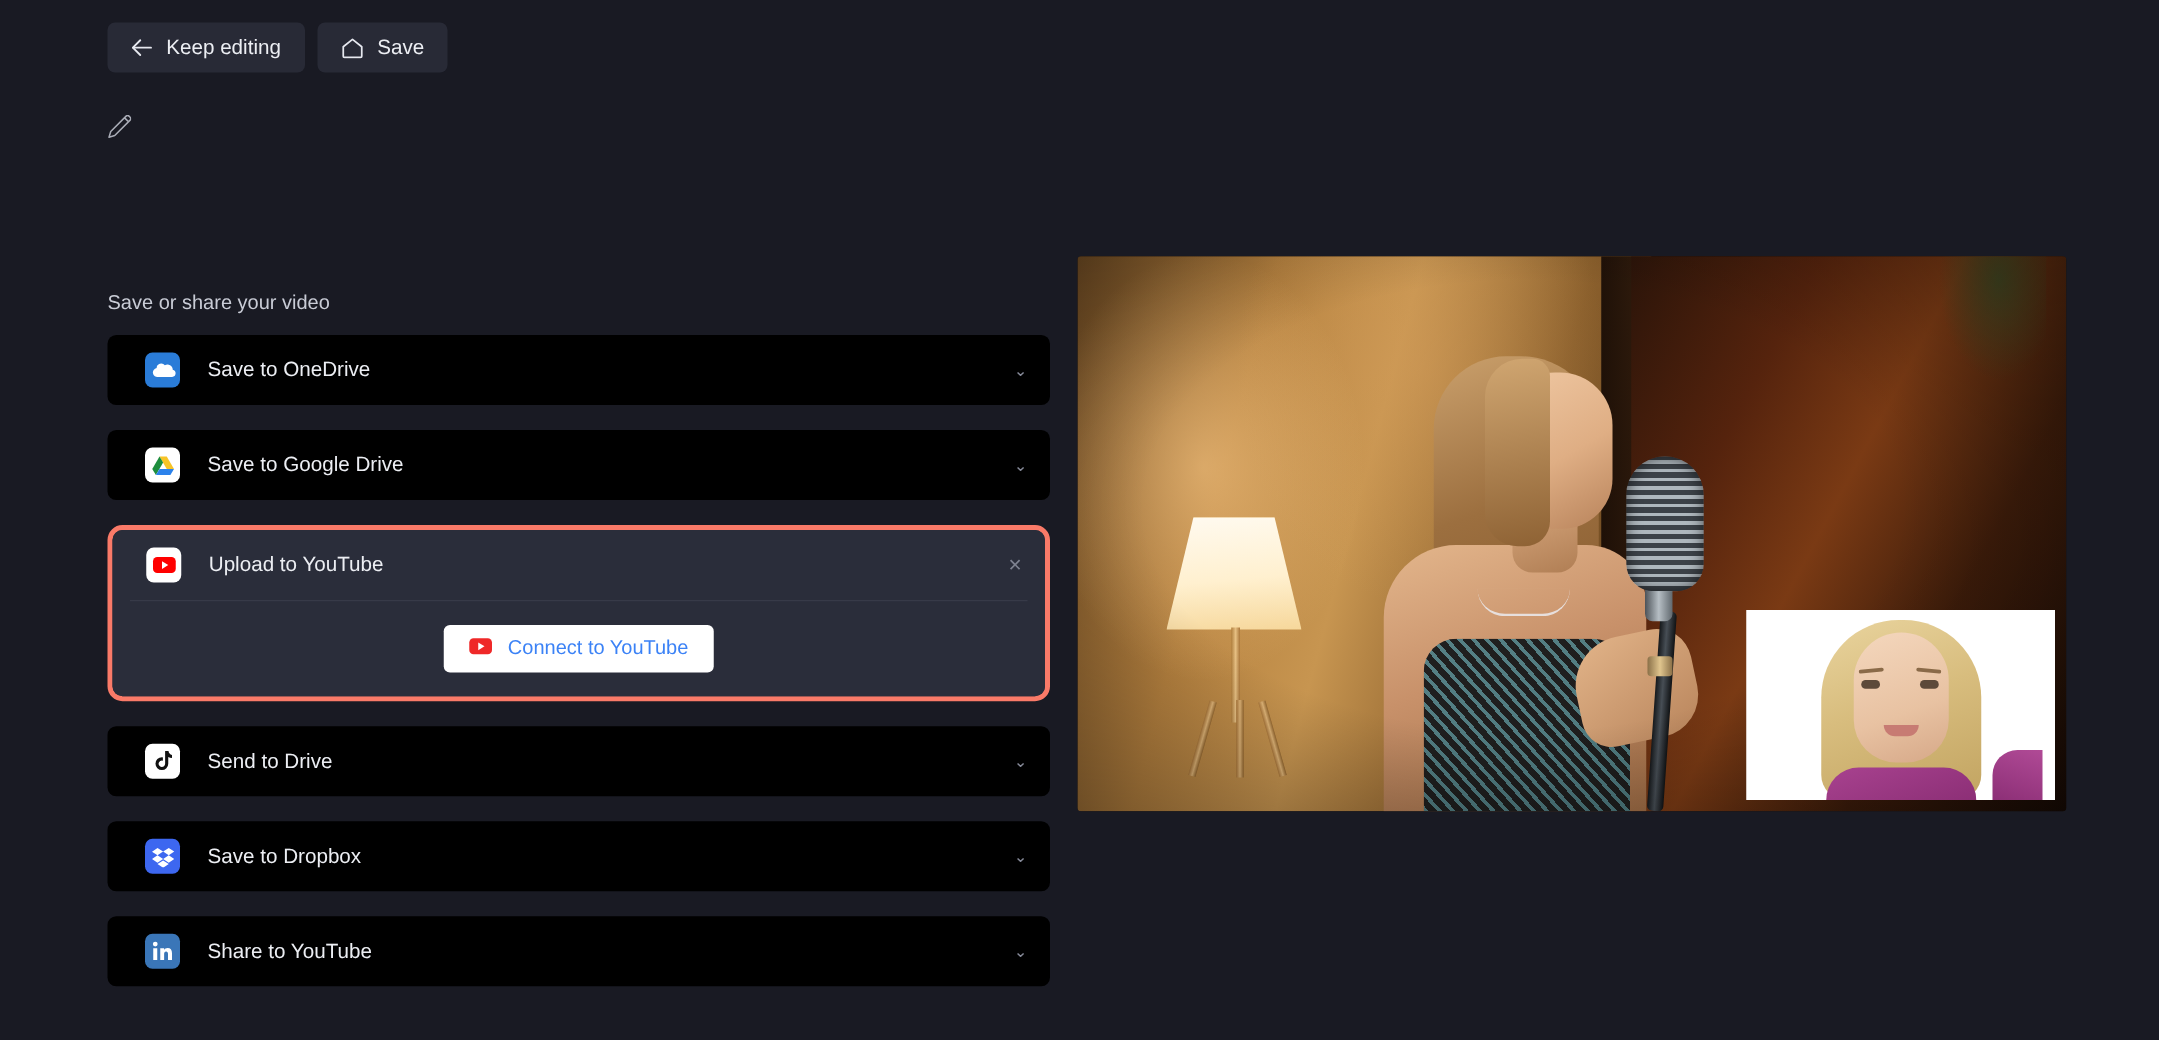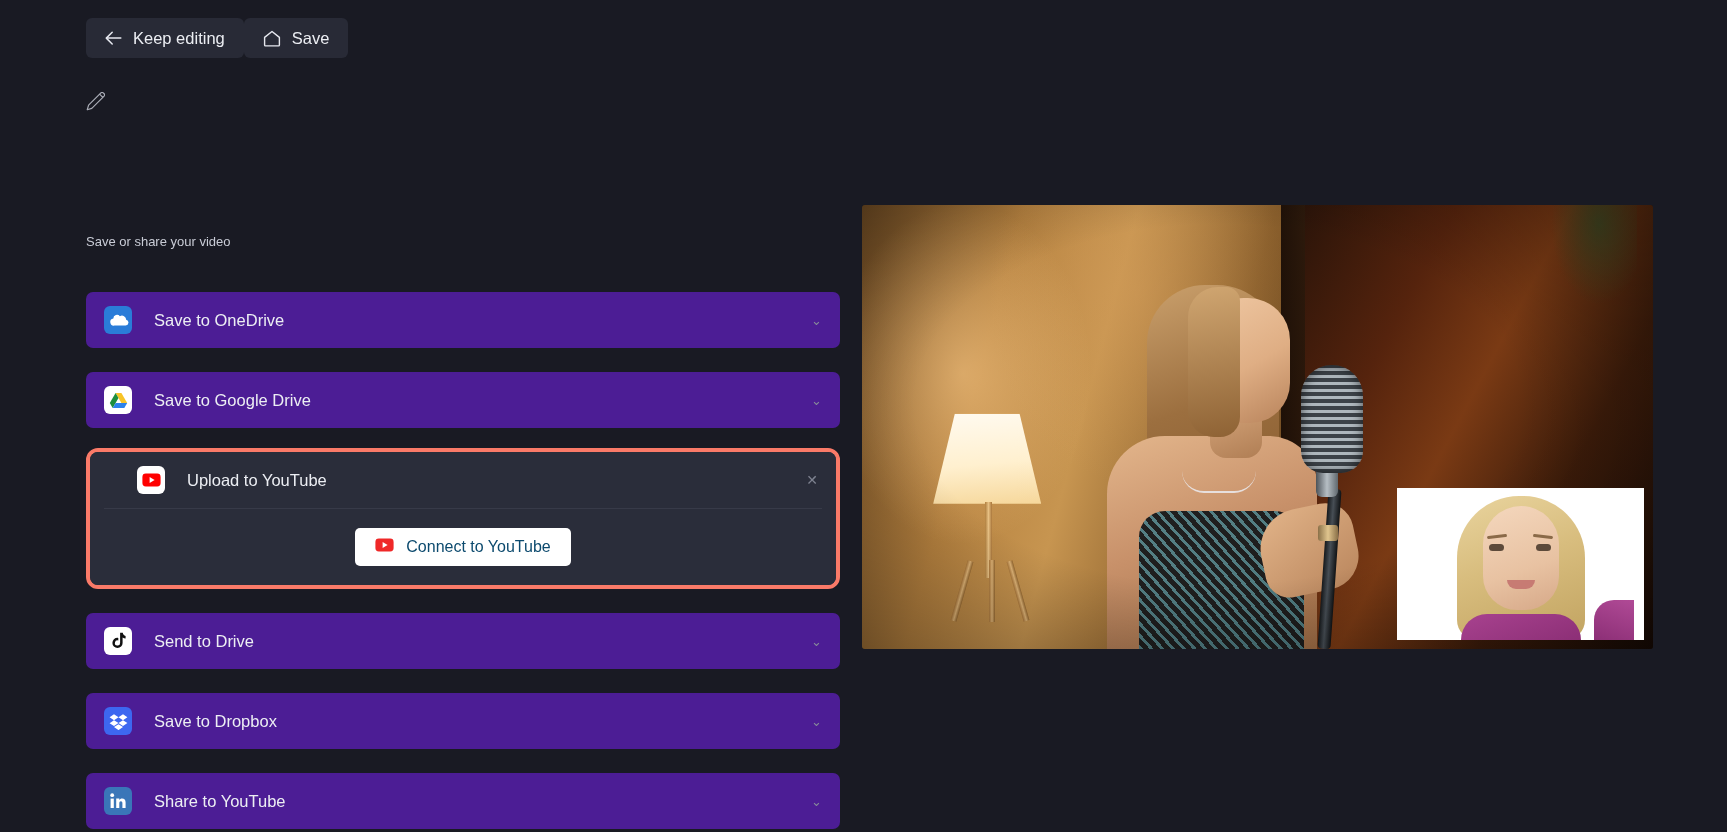--- a/index.html
+++ b/index.html
@@ -9,21 +9,21 @@
     background: #191a23;
     font-family: "Liberation Sans", sans-serif;
     color: #eceef3;
     overflow: hidden;
   }
   .page { position: relative; width: 1727px; height: 832px; }
 
   
   .topbar {
     position: absolute; left: 0; top: 0; width: 100%; height: 76px;
-    display: flex; align-items: center; padding-left: 86px; 
+    display: flex; align-items: center; padding-left: 86px; gap: 10px;
   }
   .navbtn {
     display: flex; align-items: center; gap: 11px;
     height: 40px; padding: 0 19px;
     background: #282a36; border-radius: 6px; border: none;
     color: #eceef3; font-size: 16.5px; font-family: "Liberation Sans", sans-serif;
     cursor: pointer; white-space: nowrap;
   }
   .navbtn svg { display: block; flex: 0 0 auto; }
 
@@ -57,35 +57,34 @@
     position: absolute; left: 619px; top: 180px;
     height: 40px; padding: 0 18px;
     background: #282a36; border: none; border-radius: 6px;
     color: #eceef3; font-size: 15.5px; font-family: "Liberation Sans", sans-serif;
     cursor: pointer; white-space: nowrap;
   }
 
   
   .section-label {
     position: absolute; left: 86px; top: 234px;
-    font-size: 13px; color: #c9ccd6;
+    font-size: 16px; color: #c9ccd6;
   }
 
   
   .share-list {
     position: absolute; left: 86px; top: 268px;
     width: 754px;
   }
   .share-row {
     position: relative;
     height: 56px; margin-bottom: 20px;
-    background: #4c1d95; border-radius: 7px;
-    display: flex; align-items: center; padding: 0 18px;
+    background: #000000; border-radius: 7px;
+    display: flex; align-items: center; padding: 0 30px;
     cursor: pointer;
-    margin-top: 24px;
   }
   .row-icon {
     width: 28px; height: 28px; border-radius: 6px;
     display: flex; align-items: center; justify-content: center;
     flex: 0 0 auto; overflow: hidden;
   }
   .row-label { margin-left: 22px; font-size: 16.5px; color: #eceef3; }
   .row-chevron {
     position: absolute; right: 18px; top: 50%; transform: translateY(-50%);
     color: #868a99; font-size: 13px; line-height: 1;
@@ -98,31 +97,30 @@
     border-radius: 12px;
     margin-bottom: 20px;
     padding: 0;
     background: #2a2d3a;
   }
   .yt-card { background: #2a2d3a; border-radius: 8px; overflow: hidden; }
   .yt-header {
     position: relative; height: 56px;
     display: flex; align-items: center; padding: 0 27px;
     cursor: pointer;
-    margin-left: 20px;
   }
   .yt-divider { height: 1px; background: #373a48; margin: 0 14px; }
   .yt-body {
     height: 76px; display: flex; align-items: center; justify-content: center;
   }
   .connect-btn {
     display: flex; align-items: center; gap: 12px;
     height: 38px; padding: 0 20px;
     background: #ffffff; border: none; border-radius: 5px;
-    color: #0c4a6e; font-size: 16px; font-family: "Liberation Sans", sans-serif;
+    color: #3b82f6; font-size: 16px; font-family: "Liberation Sans", sans-serif;
     cursor: pointer; white-space: nowrap;
   }
   .close-x {
     position: absolute; right: 18px; top: 50%; transform: translateY(-50%);
     color: #7e8290; font-size: 14px; line-height: 1; cursor: pointer;
   }
 
   
   .ico-white { background: #ffffff; }
   .ico-onedrive { background: #2a7cd8; }

